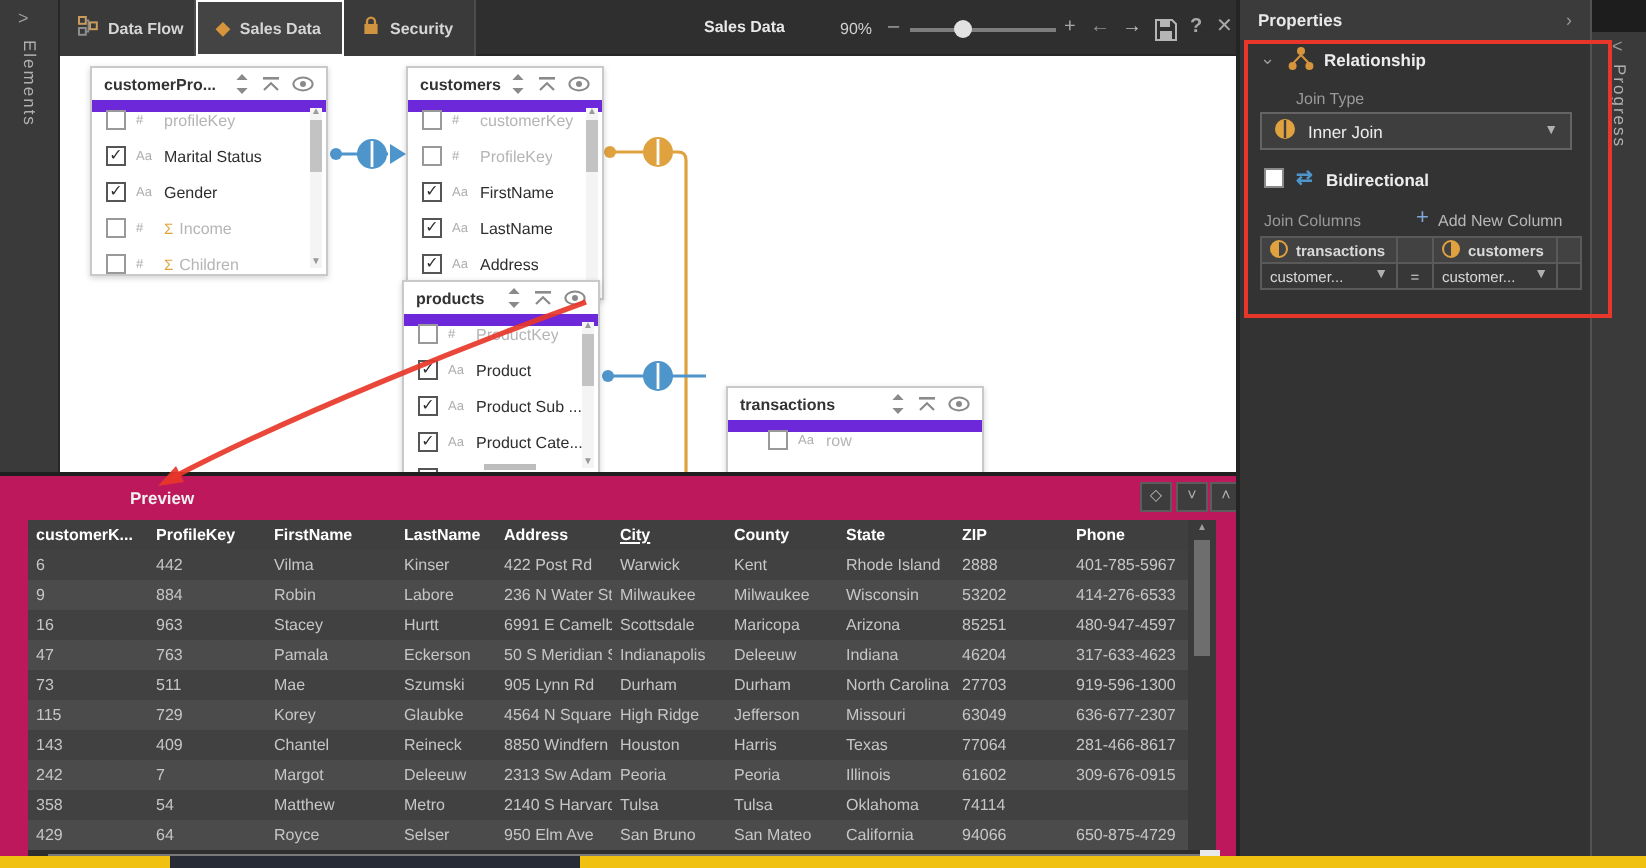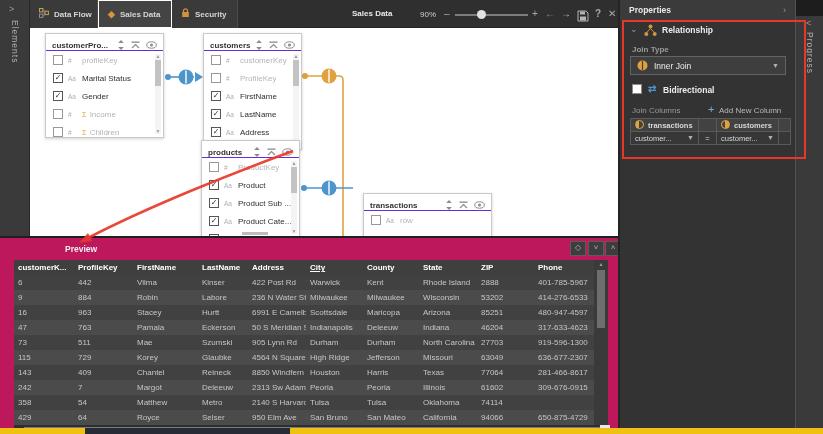--- a/index.html
+++ b/index.html
@@ -17,21 +17,21 @@
   .tab{position:absolute;top:0;height:28px;background:#3a3a3a;display:flex;align-items:center;
        gap:5px;padding:0 9px;font-size:8px;font-weight:bold;color:#d6d6d6;box-sizing:border-box;
        border-right:1px solid #4c4c4c;white-space:nowrap;}
   .tab.active{background:#444;border:1px solid #fff;}
   .tb-txt{color:#cfcfcf;font-size:8px;}
   .tb-btn{color:#a8a8a8;font-size:10px;line-height:10px;}
 
   
   .canvas{background:#fff;overflow:hidden;}
   .card{position:absolute;background:#fff;border:1px solid #c9c9c9;box-shadow:0 1px 3px rgba(0,0,0,.18);}
-  .card-head{height:16px;display:flex;align-items:flex-end;padding:0 6px;border-bottom:1px solid #6d28d9;}
+  .card-head{height:16px;display:flex;align-items:center;padding:0 6px;border-bottom:6px solid #6d28d9;}
   .card-title{font-size:8px;font-weight:bold;color:#333;flex:1;white-space:nowrap;overflow:hidden;}
   .card-icons{display:flex;gap:6px;align-items:center;}
   .frow{display:flex;align-items:center;height:18px;padding-left:7px;}
   .cb{width:8px;height:8px;border:1px solid #999;background:#fff;font-size:8px;line-height:8px;
       color:#2e2e2e;text-align:center;flex:0 0 auto;}
   .cb.on{border-color:#555;}
   .ftype{width:14px;margin-left:5px;font-size:6.5px;color:#aeaeae;flex:0 0 auto;}
   .sigma{font-size:7.5px;color:#e3a33c;margin-right:3px;flex:0 0 auto;}
   .fname{font-size:8px;color:#2e2e2e;white-space:nowrap;overflow:hidden;}
   .fname.dim{color:#b5b5b5;}
@@ -315,21 +315,21 @@
               <span style="line-height: 0;"><svg width="9" height="8" viewBox="0 0 9 8">
                   <rect x="0.5" y="0.5" width="8" height="1.3" fill="#8a8a8a"></rect>
                   <path d="M1 7 L4.5 3.6 L8 7" fill="none" stroke="#8a8a8a" stroke-width="1.1"></path>
                 </svg></span>
               <span style="line-height: 0;"><svg width="11" height="8" viewBox="0 0 11 8">
                   <ellipse cx="5.5" cy="4" rx="4.8" ry="3.2" fill="none" stroke="#8a8a8a"></ellipse>
                   <circle cx="5.5" cy="4" r="1.5" fill="#8a8a8a"></circle>
                 </svg></span>
             </span>
           </div>
-          <div style="position: absolute; inset: 17px 8px 0px 0px; overflow: hidden;">
+          <div style="position: absolute; inset: 17px 8px 0px 0px; overflow: hidden; margin-left: 13px;">
             <div class="frow">
               <span class="cb"></span>
               <span class="ftype">Aa</span>
               <span class="fname dim">row</span>
             </div>
           </div>
         </div>
       </div>
     <div class="abs" style="left:212px;top:204px;width:26px;height:3px;background:#bdbdbd;"></div>
   </div>
@@ -519,21 +519,21 @@
     <div class="abs" style="left:24px;top:23px;">
       <svg width="13" height="13" viewBox="0 0 13 13">
           <circle cx="6.5" cy="2.5" r="2" fill="#d6953c"></circle>
           <circle cx="2.3" cy="10" r="2" fill="#d6953c"></circle>
           <circle cx="10.7" cy="10" r="2" fill="#d6953c"></circle>
           <path d="M6.5 4.5 L2.8 8.4 M6.5 4.5 L10.2 8.4" stroke="#d6953c" stroke-width="1"></path>
         </svg>
     </div>
     <div class="abs pbold" style="left:42px;top:25px;">Relationship</div>
 
-    <div class="abs plabel" style="left:12px;top:45px;font-weight:bold;">Join Type</div>
+    <div class="abs plabel" style="left:28px;top:45px;">Join Type</div>
     <div class="abs dropdown" style="left:10px;top:56px;width:156px;height:19px;">
       <span>
         <svg width="11" height="11" viewBox="0 0 11 11">
             <circle cx="5.5" cy="5.5" r="5" fill="#e0a23f"></circle>
             <line x1="5.5" y1="1" x2="5.5" y2="10" stroke="#3e3e3e" stroke-width="1.2"></line>
           </svg>
       </span>
       <span class="dd-txt">Inner Join</span>
       <span class="caret">▼</span>
     </div>

